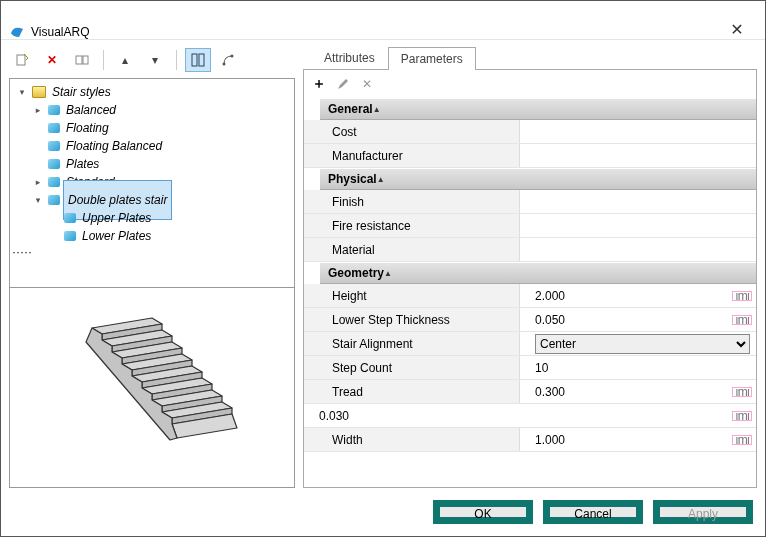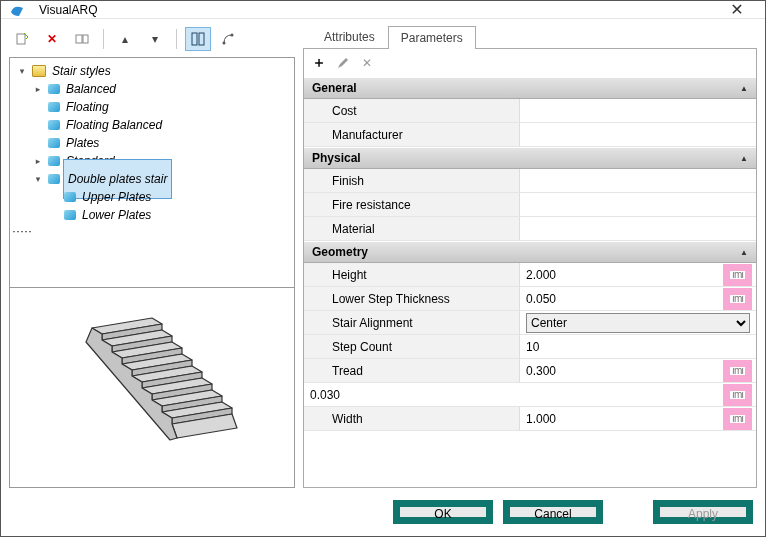--- a/index.html
+++ b/index.html
@@ -1,19 +1,19 @@
 <!DOCTYPE html>
 <html><head>
 <meta charset="utf-8">
 <style>
 * { box-sizing: border-box; margin: 0; padding: 0; font-family: "Segoe UI", Tahoma, sans-serif; font-size: 12px; }
 body { background: #fff; width: 766px; height: 537px; border: 1px solid #555; display: flex; flex-direction: column; overflow: hidden; }
 
 
-.titlebar { display: flex; align-items: center; height: 18px; padding: 0 8px; border-bottom: 1px solid #e5e5e5; gap: 8px; }
+.titlebar { display: flex; align-items: flex-end; height: 39px; padding: 0 8px; border-bottom: 1px solid #e5e5e5; }
 .titlebar .appicon { width: 16px; height: 16px; margin-right: 6px; display:flex; align-items:center; justify-content:center;}
 .titlebar .title { flex: 1; color: #000; }
 .titlebar .close { width: 40px; text-align: center; font-size: 16px; color: #333; cursor: default; }
 
 
 .content { flex: 1; display: flex; padding: 6px 8px 0 8px; gap: 8px; overflow: hidden; }
 
 
 .left { width: 286px; display: flex; flex-direction: column; }
 .ltoolbar { display: flex; align-items: center; height: 28px; gap: 4px; }
@@ -37,33 +37,33 @@
 
 
 .right { flex: 1; display: flex; flex-direction: column; }
 .tabs { display: flex; align-items:flex-end; height: 24px; border-bottom:1px solid #aaa; padding-left:8px; gap:0;}
 .tab { padding: 4px 12px; border:1px solid transparent; border-bottom:none; color:#444; position:relative; }
 .tab.active { border-color:#aaa; background:#fff; top:1px; }
 .rtoolbar { display:flex; align-items:center; height:28px; gap:2px; padding-left:4px; border:1px solid #aaa; border-top:none; border-bottom:none;}
 .rtoolbar .ibtn { width:22px; height:22px; display:flex; align-items:center; justify-content:center; color:#555; }
 .rtoolbar .ibtn.plus { color:#000; font-weight:bold; font-size:14px;}
 .props { flex:1; border:1px solid #aaa; border-top:none; overflow:auto; }
-.section-h { background: linear-gradient(#e4e4e4,#c8c8c8); border-top:1px solid #fff; border-bottom:1px solid #aaa; padding:3px 8px; font-weight:bold; display:flex; justify-content:space-between; align-items:center;}
+.section-h { background: linear-gradient(#e4e4e4,#c8c8c8); border-top:1px solid #fff; border-bottom:1px solid #aaa; padding:3px 8px; font-weight:bold; display:flex; align-items:center;margin-left:16px;}
 .section-h .collapse { font-size:8px; color:#333;}
 .prop-row { display:flex; height:24px; align-items:stretch; border-bottom:1px solid #e5e5e5;}
 .prop-row .pname { width: 216px; padding-left: 28px; display:flex; align-items:center; background:#f2f2f2; border-right:1px solid #ddd;}
-.prop-row .pval { flex:1; display:flex; align-items:center; padding:0 6px; position:relative;}
+.prop-row .pval { flex:1; display:flex; align-items:center; padding:0 6px; position:relative;margin-left:9px;}
 .prop-row .pval input[type=text]{ border:none; width:100%; font-size:12px; outline:none; background:transparent;}
 .prop-row .pval select{ width:100%; font-size:12px; height:20px; border:1px solid #888;}
-.prop-row .unit { position:absolute; right:4px; font-size:10px; color:#777; letter-spacing:-1px; border:7px solid #f9a8d4; padding:0 2px; line-height:8px;}
+.prop-row .unit { position:absolute; right:4px; font-size:12px; color:#777; letter-spacing:-1px; border:1px solid #f9a8d4; padding:0 2px; line-height:8px;}
 
 
 .footer { height: 48px; display:flex; justify-content:flex-end; align-items:center; gap:10px; padding:0 12px; }
 .footer button { width:100px; height:24px; background:#e9e9e9; border:7px solid #0f766e; cursor:default;}
-.footer button.disabled { color:#9a9a9a;margin-left:40px; }
+.footer button.disabled { color:#9a9a9a; }
 
 svg { display:block; }
 </style>
 </head>
 <body>
 
 <div class="titlebar">
   <span class="appicon">
     <svg width="16" height="16">
         <path d="M2 10 Q5 2 14 6 L10 14 Q4 14 2 10 Z" fill="#2a8dd6"></path>

